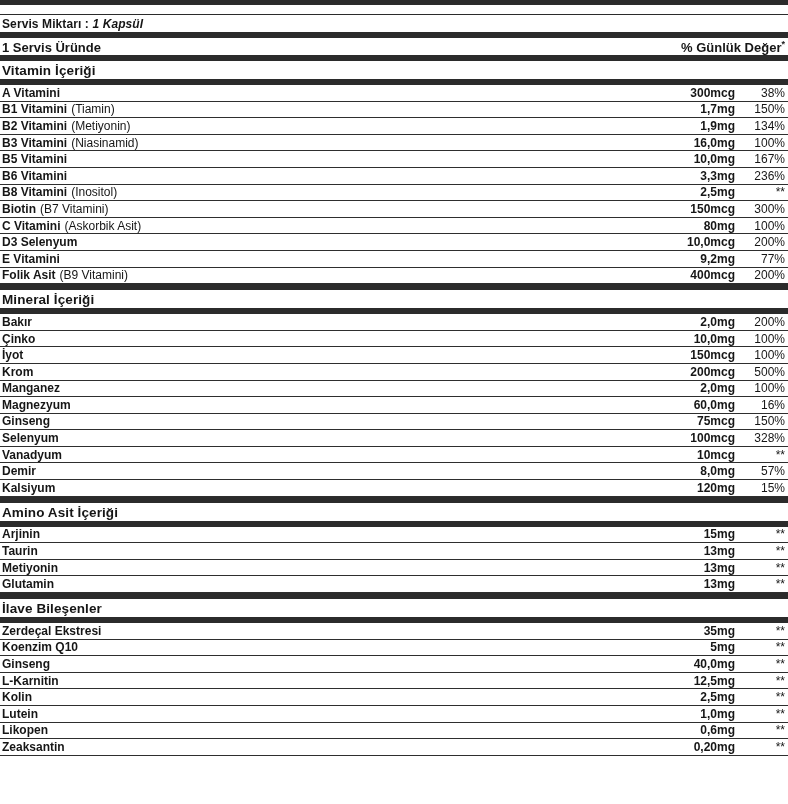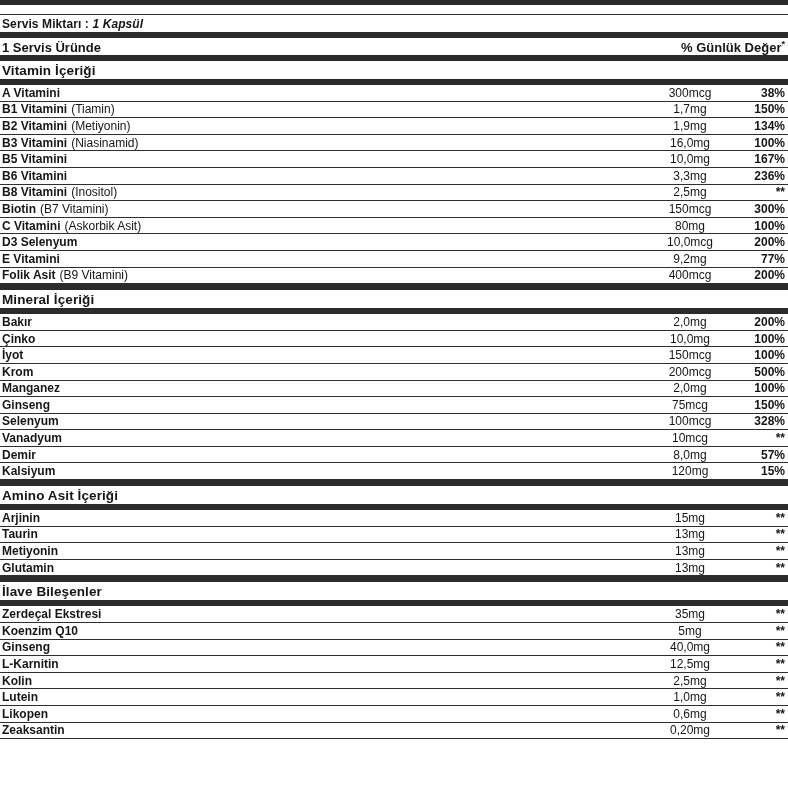--- a/index.html
+++ b/index.html
@@ -45,22 +45,22 @@
   .row {
     display: flex; align-items: center;
     height: 16.6px;
     border-bottom: 1px solid #2e2e2e;
     font-size: 12px;
     padding: 0 3px 0 2px;
   }
   .row .name { font-weight: bold; white-space: nowrap; }
   .row .note { font-weight: normal; margin-left: 4px; white-space: nowrap; }
   .row .note:empty { display: none; }
-  .row .amount { margin-left: auto; min-width: 90px; text-align: center; font-weight: normal; }
-  .row .dv { width: 50px; text-align: right; font-weight: bold; }
+  .row .amount { margin-left: auto; min-width: 90px; text-align: right; font-weight: bold; }
+  .row .dv { width: 50px; text-align: right; font-weight: normal; }
 </style>
 </head>
 <body>
 
 <div class="label">
 
   <div class="bar bar-top"></div>
   <div class="spacer-top"></div>
 
   <div class="serving-block">
@@ -203,20 +203,26 @@
     <span class="dv">500%</span>
   </div>
 
   <div class="row">
     <span class="name">Manganez</span>
 
     <span class="amount">2,0mg</span>
     <span class="dv">100%</span>
   </div>
 
+  <div class="row">
+    <span class="name">Magnezyum</span>
+
+    <span class="amount">60,0mg</span>
+    <span class="dv">16%</span>
+  </div>
 
   <div class="row">
     <span class="name">Ginseng</span>
 
     <span class="amount">75mcg</span>
     <span class="dv">150%</span>
   </div>
 
   <div class="row">
     <span class="name">Selenyum</span>

